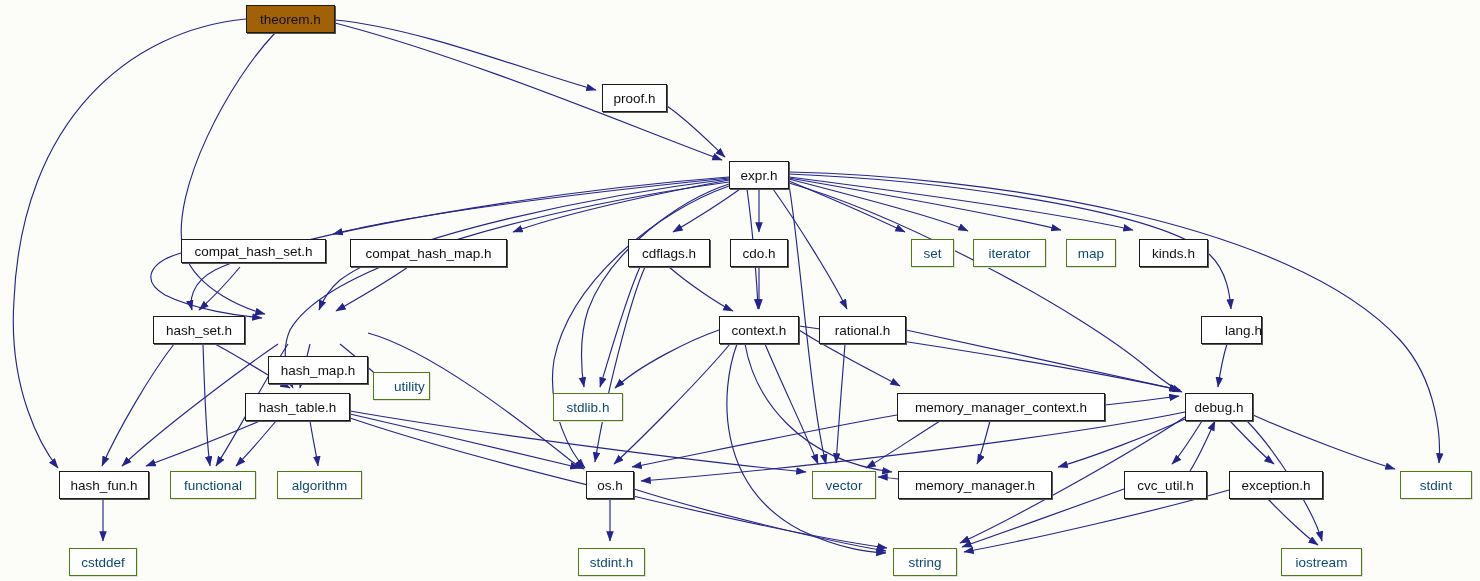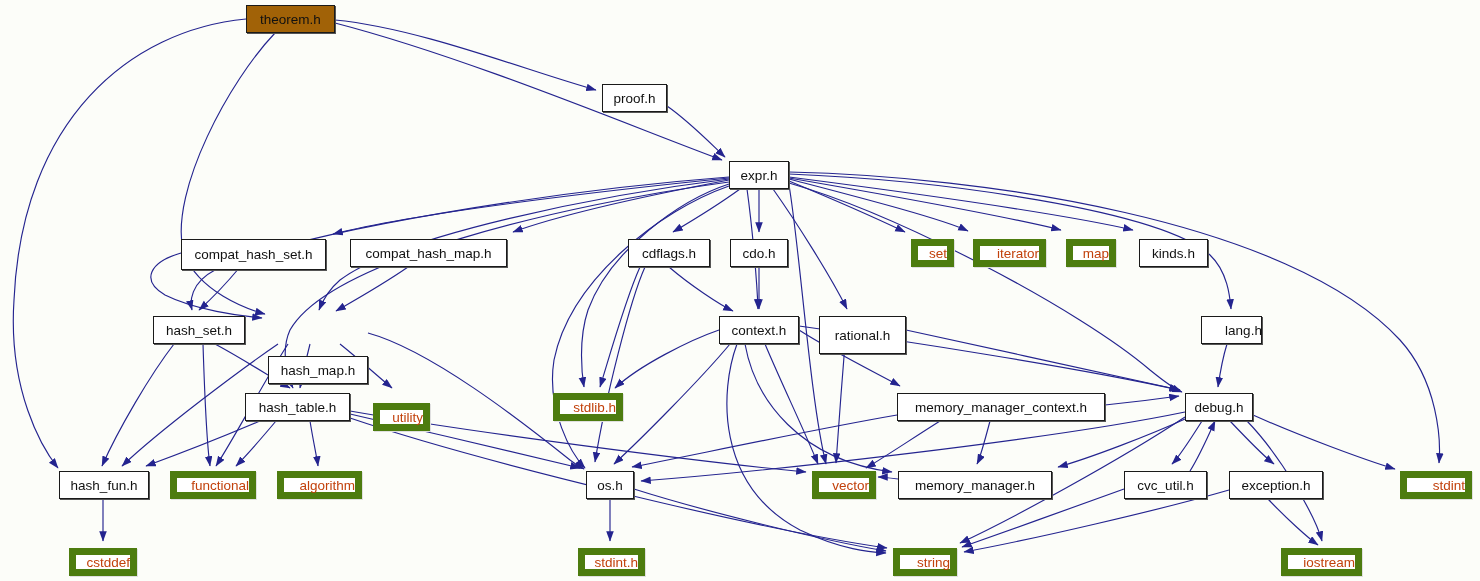--- a/index.html
+++ b/index.html
@@ -3,21 +3,21 @@
 <meta charset="utf-8">
 <style>
   html,body{margin:0;padding:0;background:#ffffff;}
   body{font-family:"Liberation Sans", sans-serif;}
   #graph-root{position:relative;width:1480px;height:581px;background:#fcfdf9;overflow:hidden;}
   svg#edges{position:absolute;left:0;top:0;width:1480px;height:581px;}
   .node{position:absolute;box-sizing:border-box;display:flex;align-items:center;justify-content:center;
         background:#ffffff;border:1px solid #404040;font-size:13.5px;color:#111111;white-space:nowrap;
         letter-spacing:0px;}
   .node.project{border:1px solid #1a1a1a;box-shadow:1px 1px 0 0 #555555;}
-  .node.system{border:7px solid #4d7c0f;box-shadow:1px 1px 0 0 #e0e0e0;color:#c2410c;justify-content:flex-end;}
+  .node.system{border:1px solid #4d7c0f;box-shadow:1px 1px 0 0 #e0e0e0;color:#0c4a6e;}
   .node.root{background:#a16207;border:1px solid #1a1a1a;box-shadow:1px 1px 0 0 #555555;}
   .edge{fill:none;stroke:#24248f;stroke-width:1.15px;}
   .arrow{fill:#24248f;stroke:none;}
 </style>
 </head>
 <body>
 
 <div id="graph-root">
   <svg id="edges" viewBox="0 0 1480 581">
     <defs>
@@ -105,21 +105,21 @@
   <div id="node-layer">
       <div class="node root" style="left: 246px; top: 5px; width: 89px; height: 28px;">
         <span>theorem.h</span>
       </div>
       <div class="node project" style="left: 602px; top: 84px; width: 65px; height: 28px;">
         <span>proof.h</span>
       </div>
       <div class="node project" style="left: 729px; top: 161px; width: 60px; height: 28px;">
         <span>expr.h</span>
       </div>
-      <div class="node project" style="left: 181px; top: 239px; width: 145px; height: 31px; align-items: center;">
+      <div class="node project" style="left: 181px; top: 239px; width: 145px; height: 24px; align-items: center;">
         <span>compat_hash_set.h</span>
       </div>
       <div class="node project" style="left: 350px; top: 239px; width: 157px; height: 28px;">
         <span>compat_hash_map.h</span>
       </div>
       <div class="node project" style="left: 628px; top: 239px; width: 82px; height: 28px;">
         <span>cdflags.h</span>
       </div>
       <div class="node project" style="left: 730px; top: 239px; width: 58px; height: 28px;">
         <span>cdo.h</span>
@@ -138,30 +138,30 @@
       </div>
       <div class="node project" style="left: 153px; top: 316px; width: 92px; height: 28px;">
         <span>hash_set.h</span>
       </div>
       <div class="node project" style="left: 268px; top: 328px; width: 100px; height: 28px; margin-top: 28px;">
         <span>hash_map.h</span>
       </div>
       <div class="node project" style="left: 719px; top: 316px; width: 80px; height: 28px;">
         <span>context.h</span>
       </div>
-      <div class="node project" style="left: 819px; top: 316px; width: 87px; height: 38px;">
+      <div class="node project" style="left: 819px; top: 316px; width: 87px; height: 28px;">
         <span>rational.h</span>
       </div>
       <div class="node project" style="left: 1201px; top: 316px; width: 61px; height: 28px; padding-left: 24px;">
         <span>lang.h</span>
       </div>
       <div class="node project" style="left: 245px; top: 393px; width: 105px; height: 28px;">
         <span>hash_table.h</span>
       </div>
-      <div class="node system" style="left: 373px; top: 403px; width: 57px; height: 28px; padding-left: 16px;">
+      <div class="node system" style="left: 373px; top: 372px; width: 57px; height: 28px; padding-left: 16px;">
         <span>utility</span>
       </div>
       <div class="node system" style="left: 553px; top: 393px; width: 70px; height: 28px;">
         <span>stdlib.h</span>
       </div>
       <div class="node project" style="left: 897px; top: 393px; width: 208px; height: 28px;">
         <span>memory_manager_context.h</span>
       </div>
       <div class="node project" style="left: 1185px; top: 393px; width: 68px; height: 28px;">
         <span>debug.h</span>

